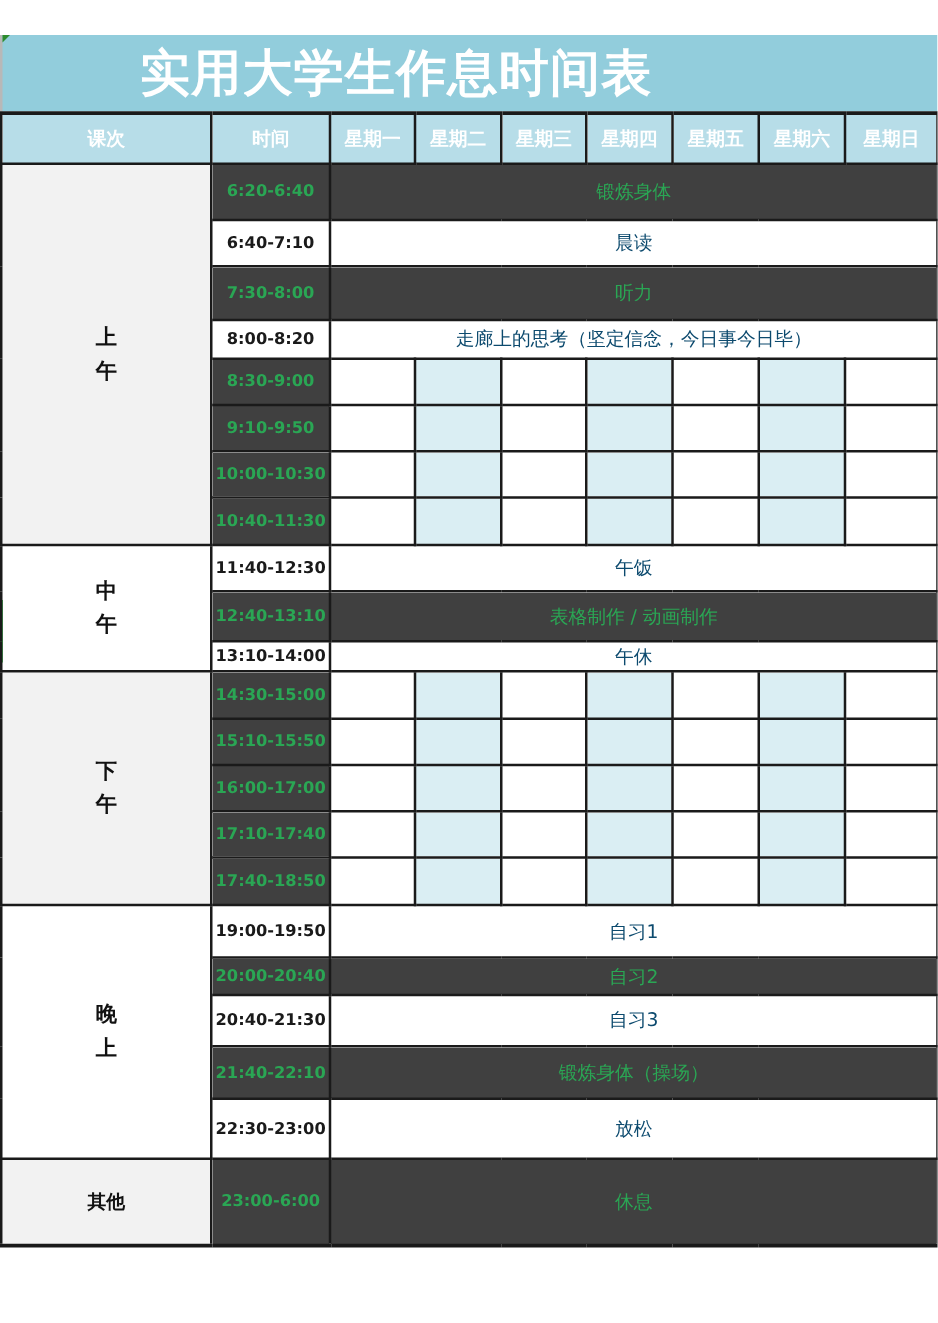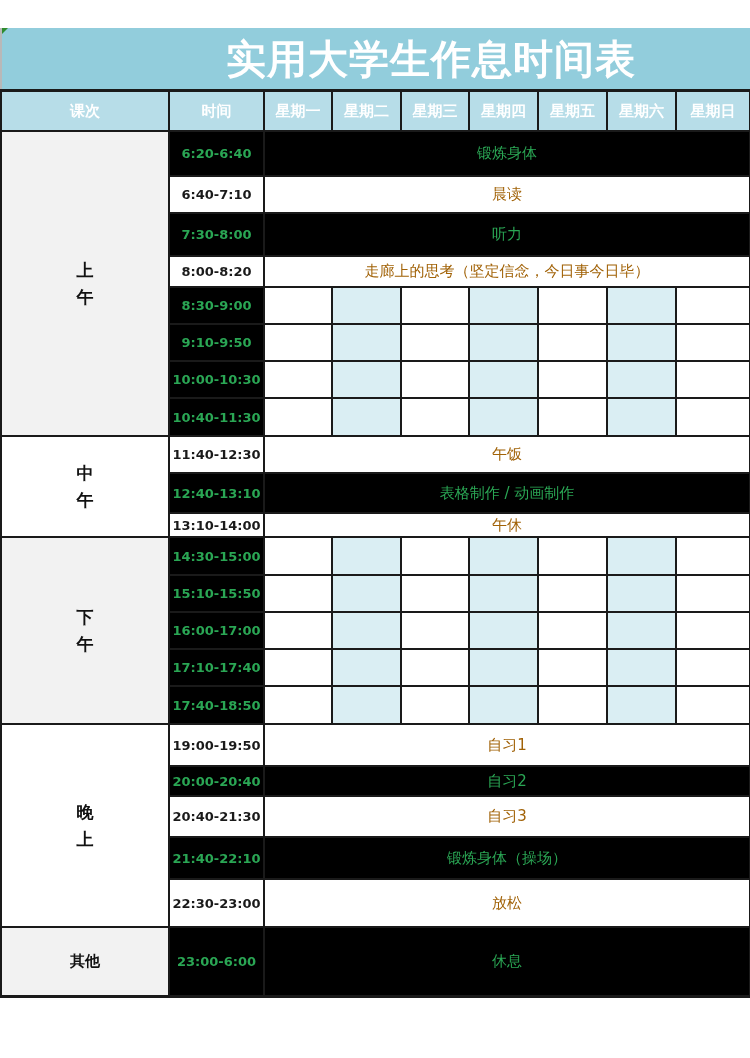--- a/index.html
+++ b/index.html
@@ -1,37 +1,37 @@
 <!DOCTYPE html>
 <html><head>
   <meta charset="utf-8">
   <style>
     html, body { margin: 0; padding: 0; background: #ffffff; }
     body { width: 750px; height: 1058px; position: relative; overflow: hidden;
            font-family: "DejaVu Sans", "Liberation Sans", sans-serif; }
     .sheet { position: absolute; left: 0; top: 28px; width: 750px; }
     .title-bar { position: absolute; left: 0; top: 0; width: 750px; height: 61px;
                  background: #92cddc; border-left: 2px solid #b8b8b8; box-sizing: border-box; }
-    .title-text { position: absolute; left: 110px; right: 0; top: 4px; text-align: center;
+    .title-text { position: absolute; left: 110px; right: 0; top: 4px; 
                   color: #ffffff; font-size: 40px; font-weight: bold; letter-spacing: 1px; line-height: 54px; }
     .corner-mark { position: absolute; left: 0; top: 0; width: 0; height: 0;
                    border-top: 6px solid #2e8b2e; border-right: 6px solid transparent; }
     table.schedule { position: absolute; left: 0; top: 61px; border-collapse: collapse;
                      table-layout: fixed; width: 749px; }
     table.schedule td, table.schedule th { border: 2px solid #1a1a1a; padding: 0; text-align: center;
                      vertical-align: middle; overflow: hidden; white-space: nowrap; }
     table.schedule th { background: #b7dde8; color: #ffffff; font-size: 15px; font-weight: bold; height: 38px; }
     table.schedule tr.header-row th { border-top: 3px solid #1a1a1a; margin-left: 28px; }
     td.period { background: #f2f2f2; color: #111; font-size: 17px; font-weight: bold; line-height: 27px;
                 white-space: normal; }
     td.period.white { background: #ffffff; }
     td.time { font-size: 13px; font-weight: bold; color: #1a1a1a; }
     td.time.green { color: #2aa654; }
-    td.blue { background: #000000; }
-    td.act { font-size: 15px; color: #a16207; }
+    td.blue { background: #404040; }
+    td.act { font-size: 15px; color: #0c4a6e; }
     td.act.green { color: #2aa654; }
     td.grid { background: #ffffff; }
     td.grid.blue { background: #daeef3; }
     .left-accent { position: absolute; left: 0; top: 480px; width: 3px; height: 50px; background: #4cbb5c; }
   </style>
 </head>
 <body>
 
 <div class="left-accent"></div>
 

